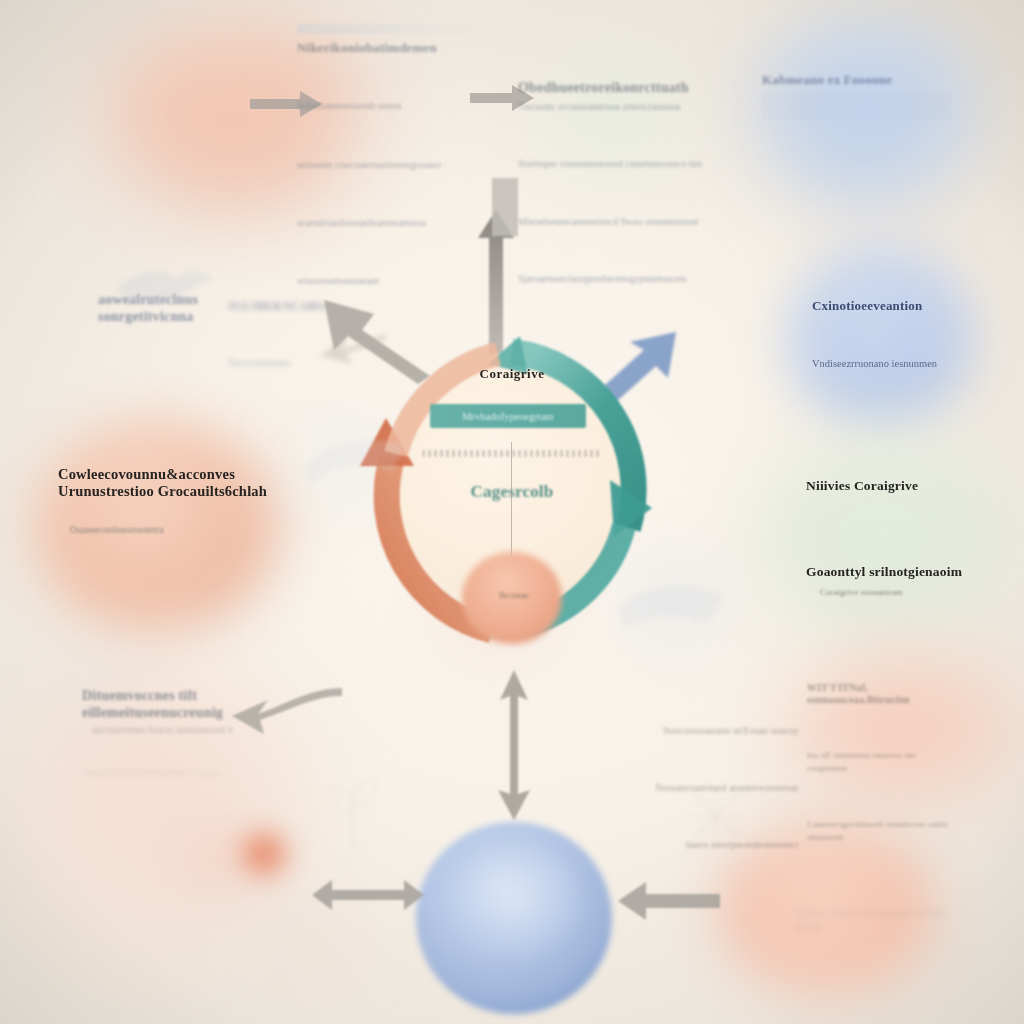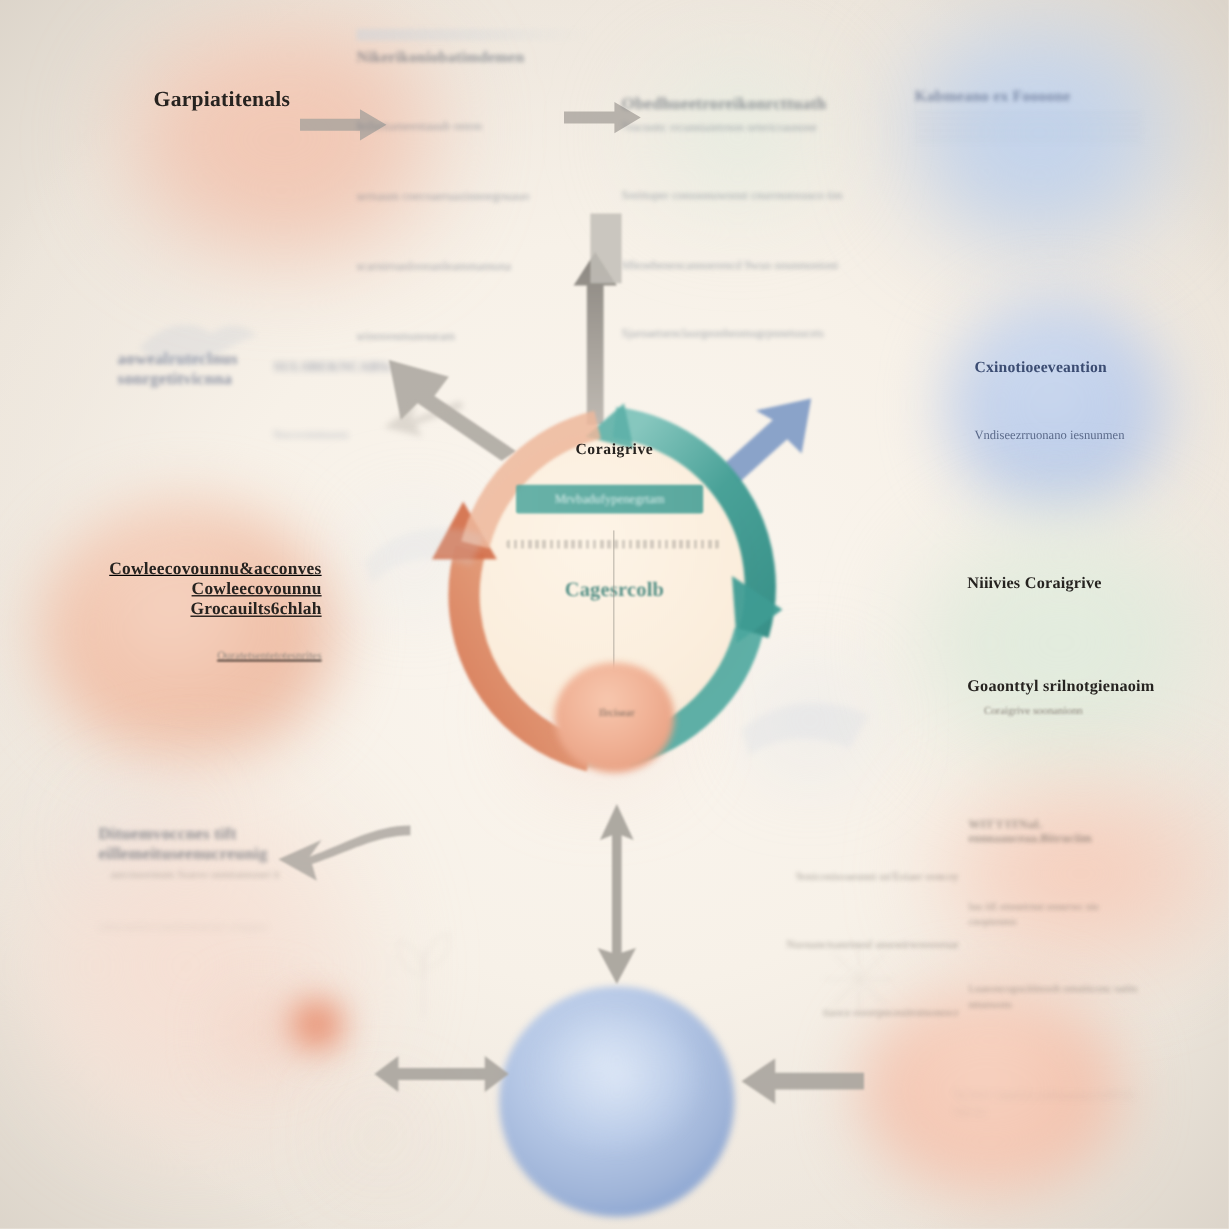--- a/index.html
+++ b/index.html
@@ -91,21 +91,20 @@
 
     <div class="blob" style="left:416px;top:822px;width:196px;height:192px;background:radial-gradient(circle at 42% 32%,#cbd9ef 0%,#b6c8e6 38%,#9fb4d8 66%,#7d9bcd 88%,#6e8ec0 100%);filter:blur(3px);"></div>
     <div class="blob" style="left:446px;top:846px;width:136px;height:112px;background:radial-gradient(ellipse at 50% 45%,rgba(236,243,252,0.55) 0%,rgba(200,216,240,0.25) 60%,rgba(200,216,240,0) 85%);filter:blur(6px);"></div>
 
     <div class="blob extra" style="left:300px;top:430px;width:90px;height:70px;background:radial-gradient(circle,#dfe6ee 0%,rgba(223,230,238,0) 70%);"></div>
     <div class="blob extra" style="left:620px;top:560px;width:110px;height:80px;background:radial-gradient(circle,#d7dfe9 0%,rgba(215,223,233,0) 70%);"></div>
     <div class="blob extra" style="left:430px;top:545px;width:140px;height:100px;background:radial-gradient(circle,#f5d2c4 0%,rgba(245,210,196,0) 72%);"></div>
   </div>
 
   <div class="node" style="left:128px;top:72px;width:200px;">
-    <div class="title dark-txt" style="font-size:18px;">Garpiatitenals</div>
   </div>
 
   <svg class="arrowsvg" style="left:248px;top:84px;" width="80" height="40" viewBox="0 0 80 40">
     <g fill="#a9a49d" opacity="0.82">
       <path d="M2 15 L52 15 L52 7 L74 20 L52 33 L52 25 L2 25 Z"></path>
     </g>
   </svg>
 
   <div class="node ghost" style="left:297px;top:24px;width:200px;">
     <div style="height:10px;background:linear-gradient(90deg,#cfd4da,rgba(207,212,218,0));margin-bottom:6px;border-radius:2px;"></div>
@@ -138,24 +137,24 @@
   <div class="node ghost" style="left:98px;top:292px;width:180px;">
     <div class="title blue-txt" style="font-size:14px;">aowealruteclnus</div>
     <div class="title blue-txt" style="font-size:14px;">sonrgetitvicnna</div>
   </div>
 
   <div class="node ghost2" style="left:228px;top:300px;width:120px;">
     <div class="title blue-txt" style="font-size:11.5px;">SULSBEKNCABSc</div>
     <div class="sub blue-txt-sub" style="font-size:9.5px;">9uscocnnnnasen</div>
   </div>
 
-  <div class="node" style="left:58px;top:466px;width:210px;text-align:right;text-decoration:underline;">
+  <div class="node" style="left:58px;top:466px;width:210px;text-align:left;">
     <div class="title dark-txt" style="font-size:14.5px;">Cowleecovounnu&amp;acconves</div>
-    <div class="title dark-txt" style="font-size:14.5px;">Cowleecovounnu Grocauilts6chlah</div>
-    <div class="sub muted" style="font-size:9.5px;margin-top:24px;margin-left:12px;">Ouratetsentetotesnrites</div>
+    <div class="title dark-txt" style="font-size:14.5px;">Urunustrestioo Grocauilts6chlah</div>
+    <div class="sub muted" style="font-size:9.5px;margin-top:24px;margin-left:12px;">Ouzeeeconiineorreotetra</div>
   </div>
 
   <div class="node" style="left:812px;top:298px;width:170px;">
     <div class="title blue-txt" style="font-size:13px;">Cxinotioeeveantion</div>
     <div class="sub blue-txt-sub" style="font-size:10.5px;">Vndiseezrruonano iesnunmen</div>
   </div>
 
   <div class="node" style="left:806px;top:478px;width:190px;">
     <div class="title dark-txt" style="font-size:13.5px;">Niiivies Coraigrive</div>
     <div class="title dark-txt" style="font-size:13.5px;margin-top:70px;font-family:Liberation Serif, serif;">Goaonttyl srilnotgienaoim</div>

